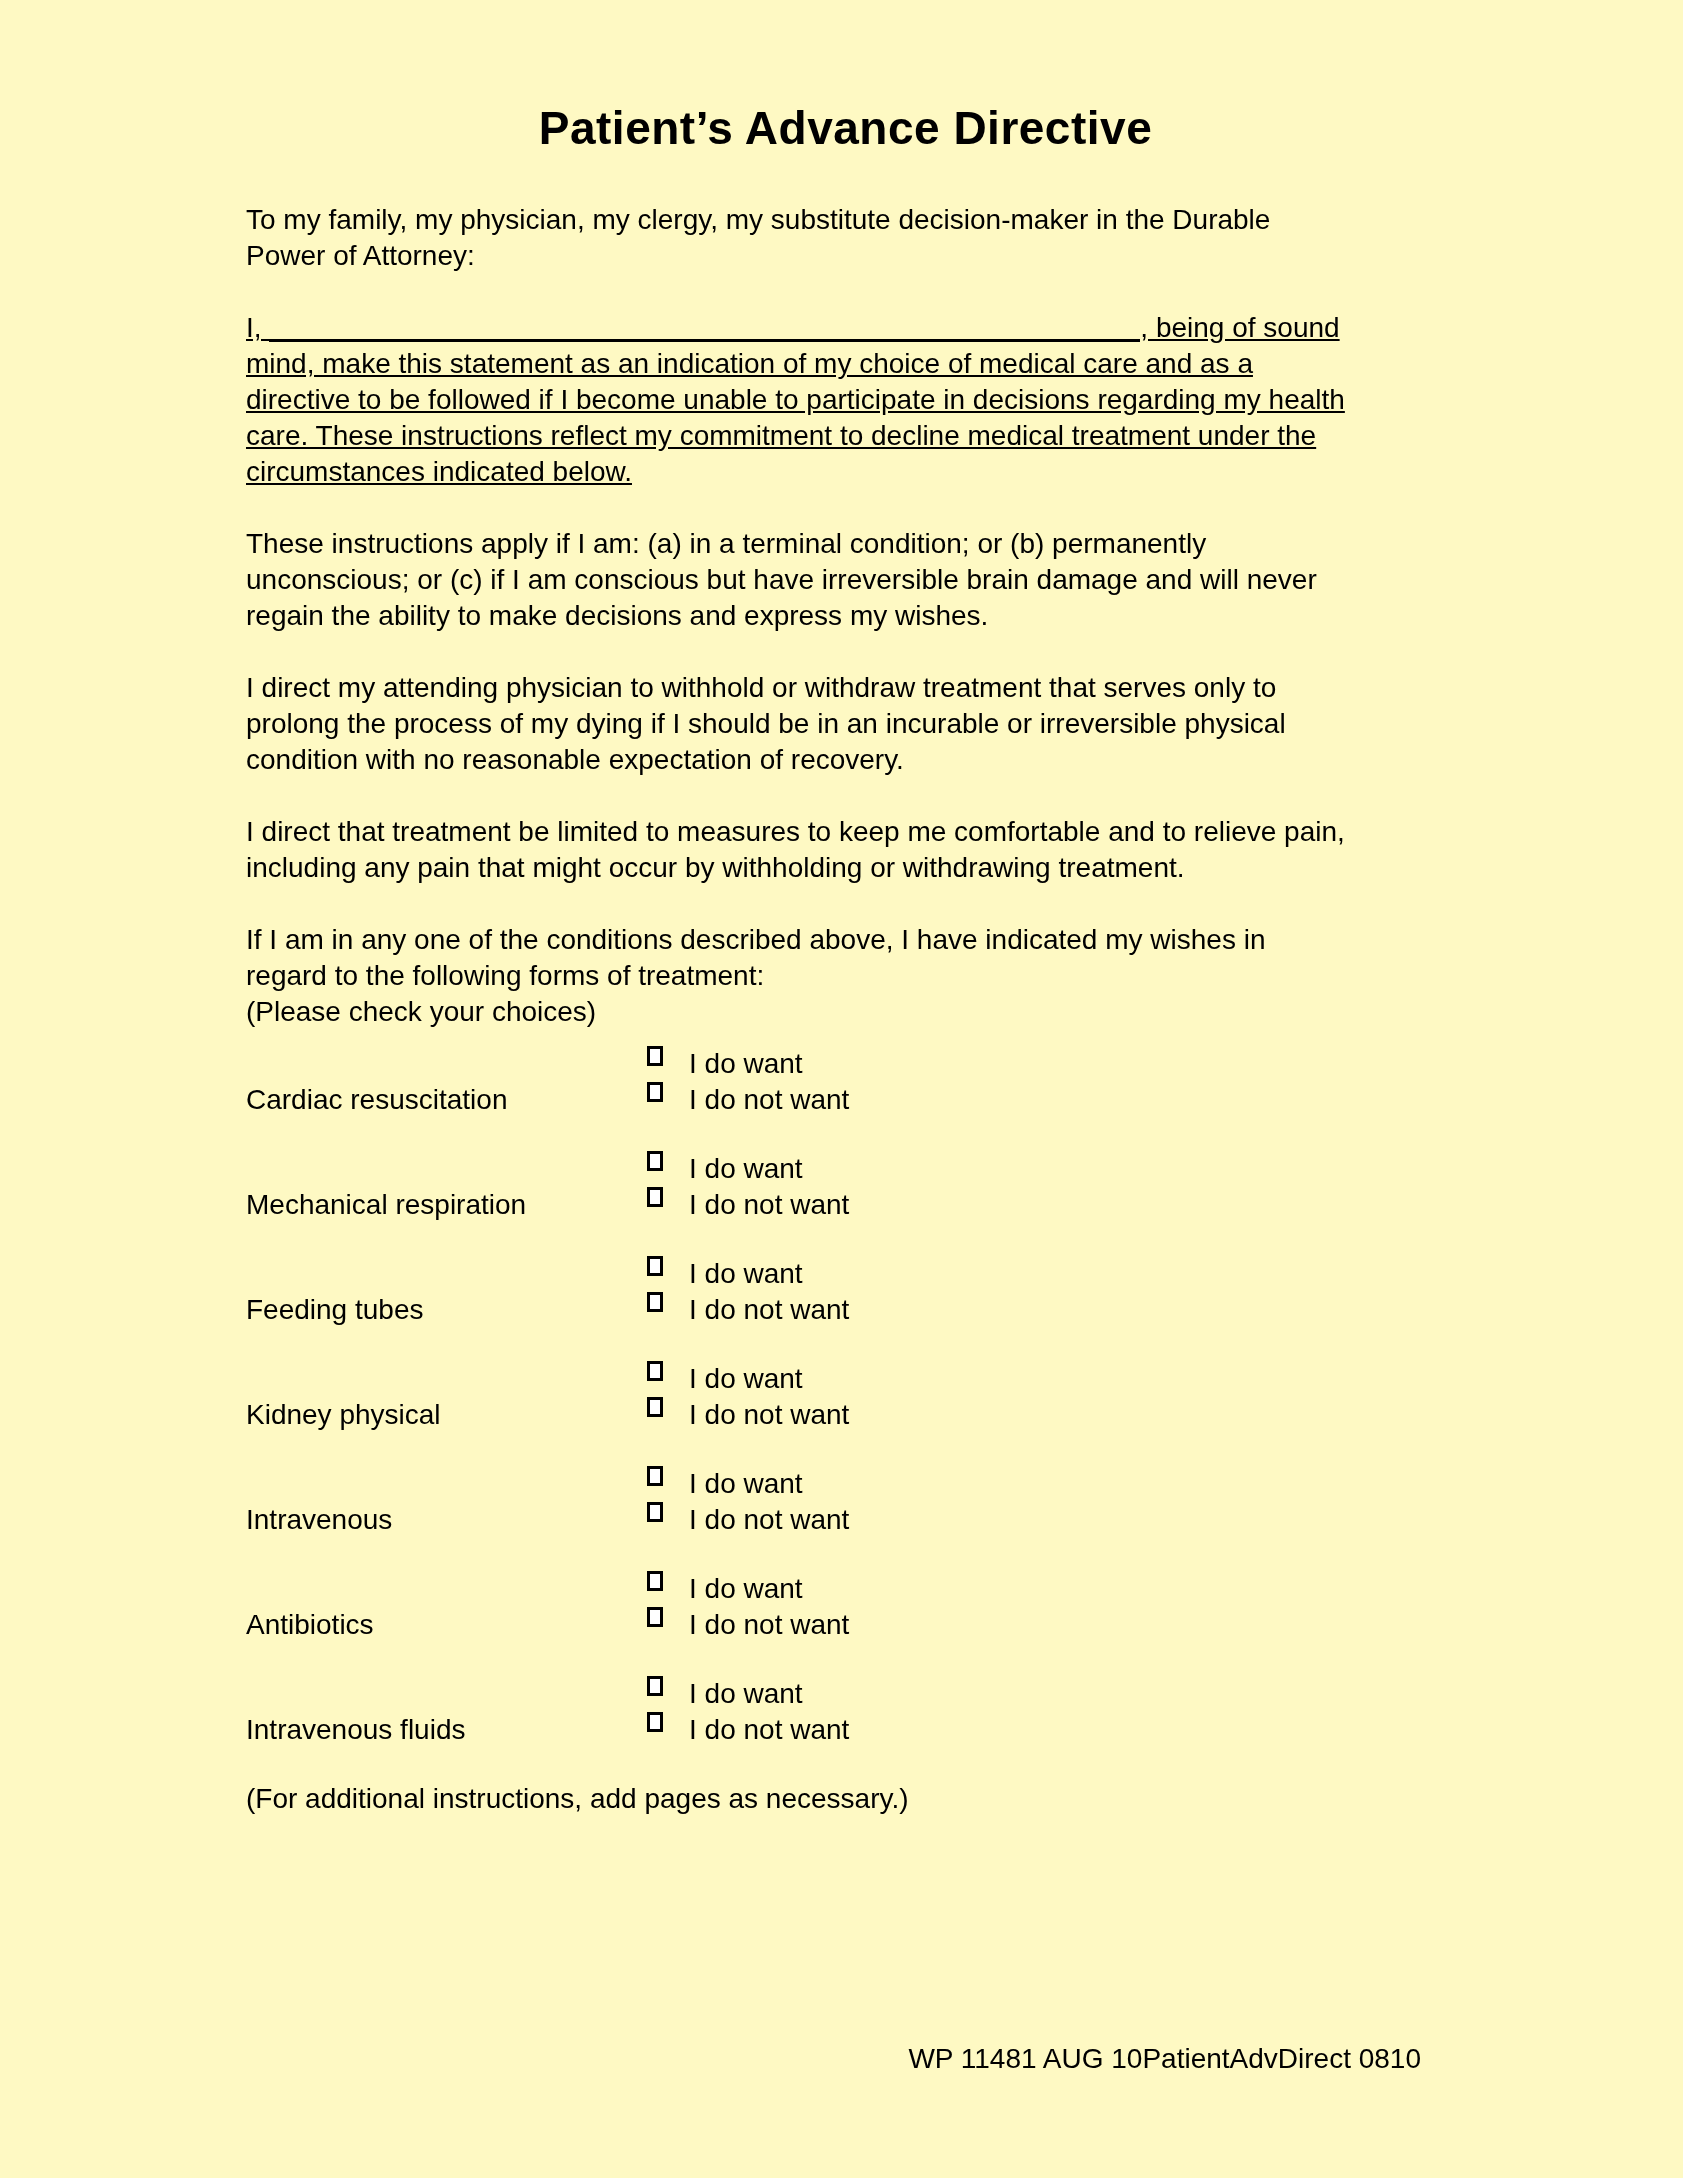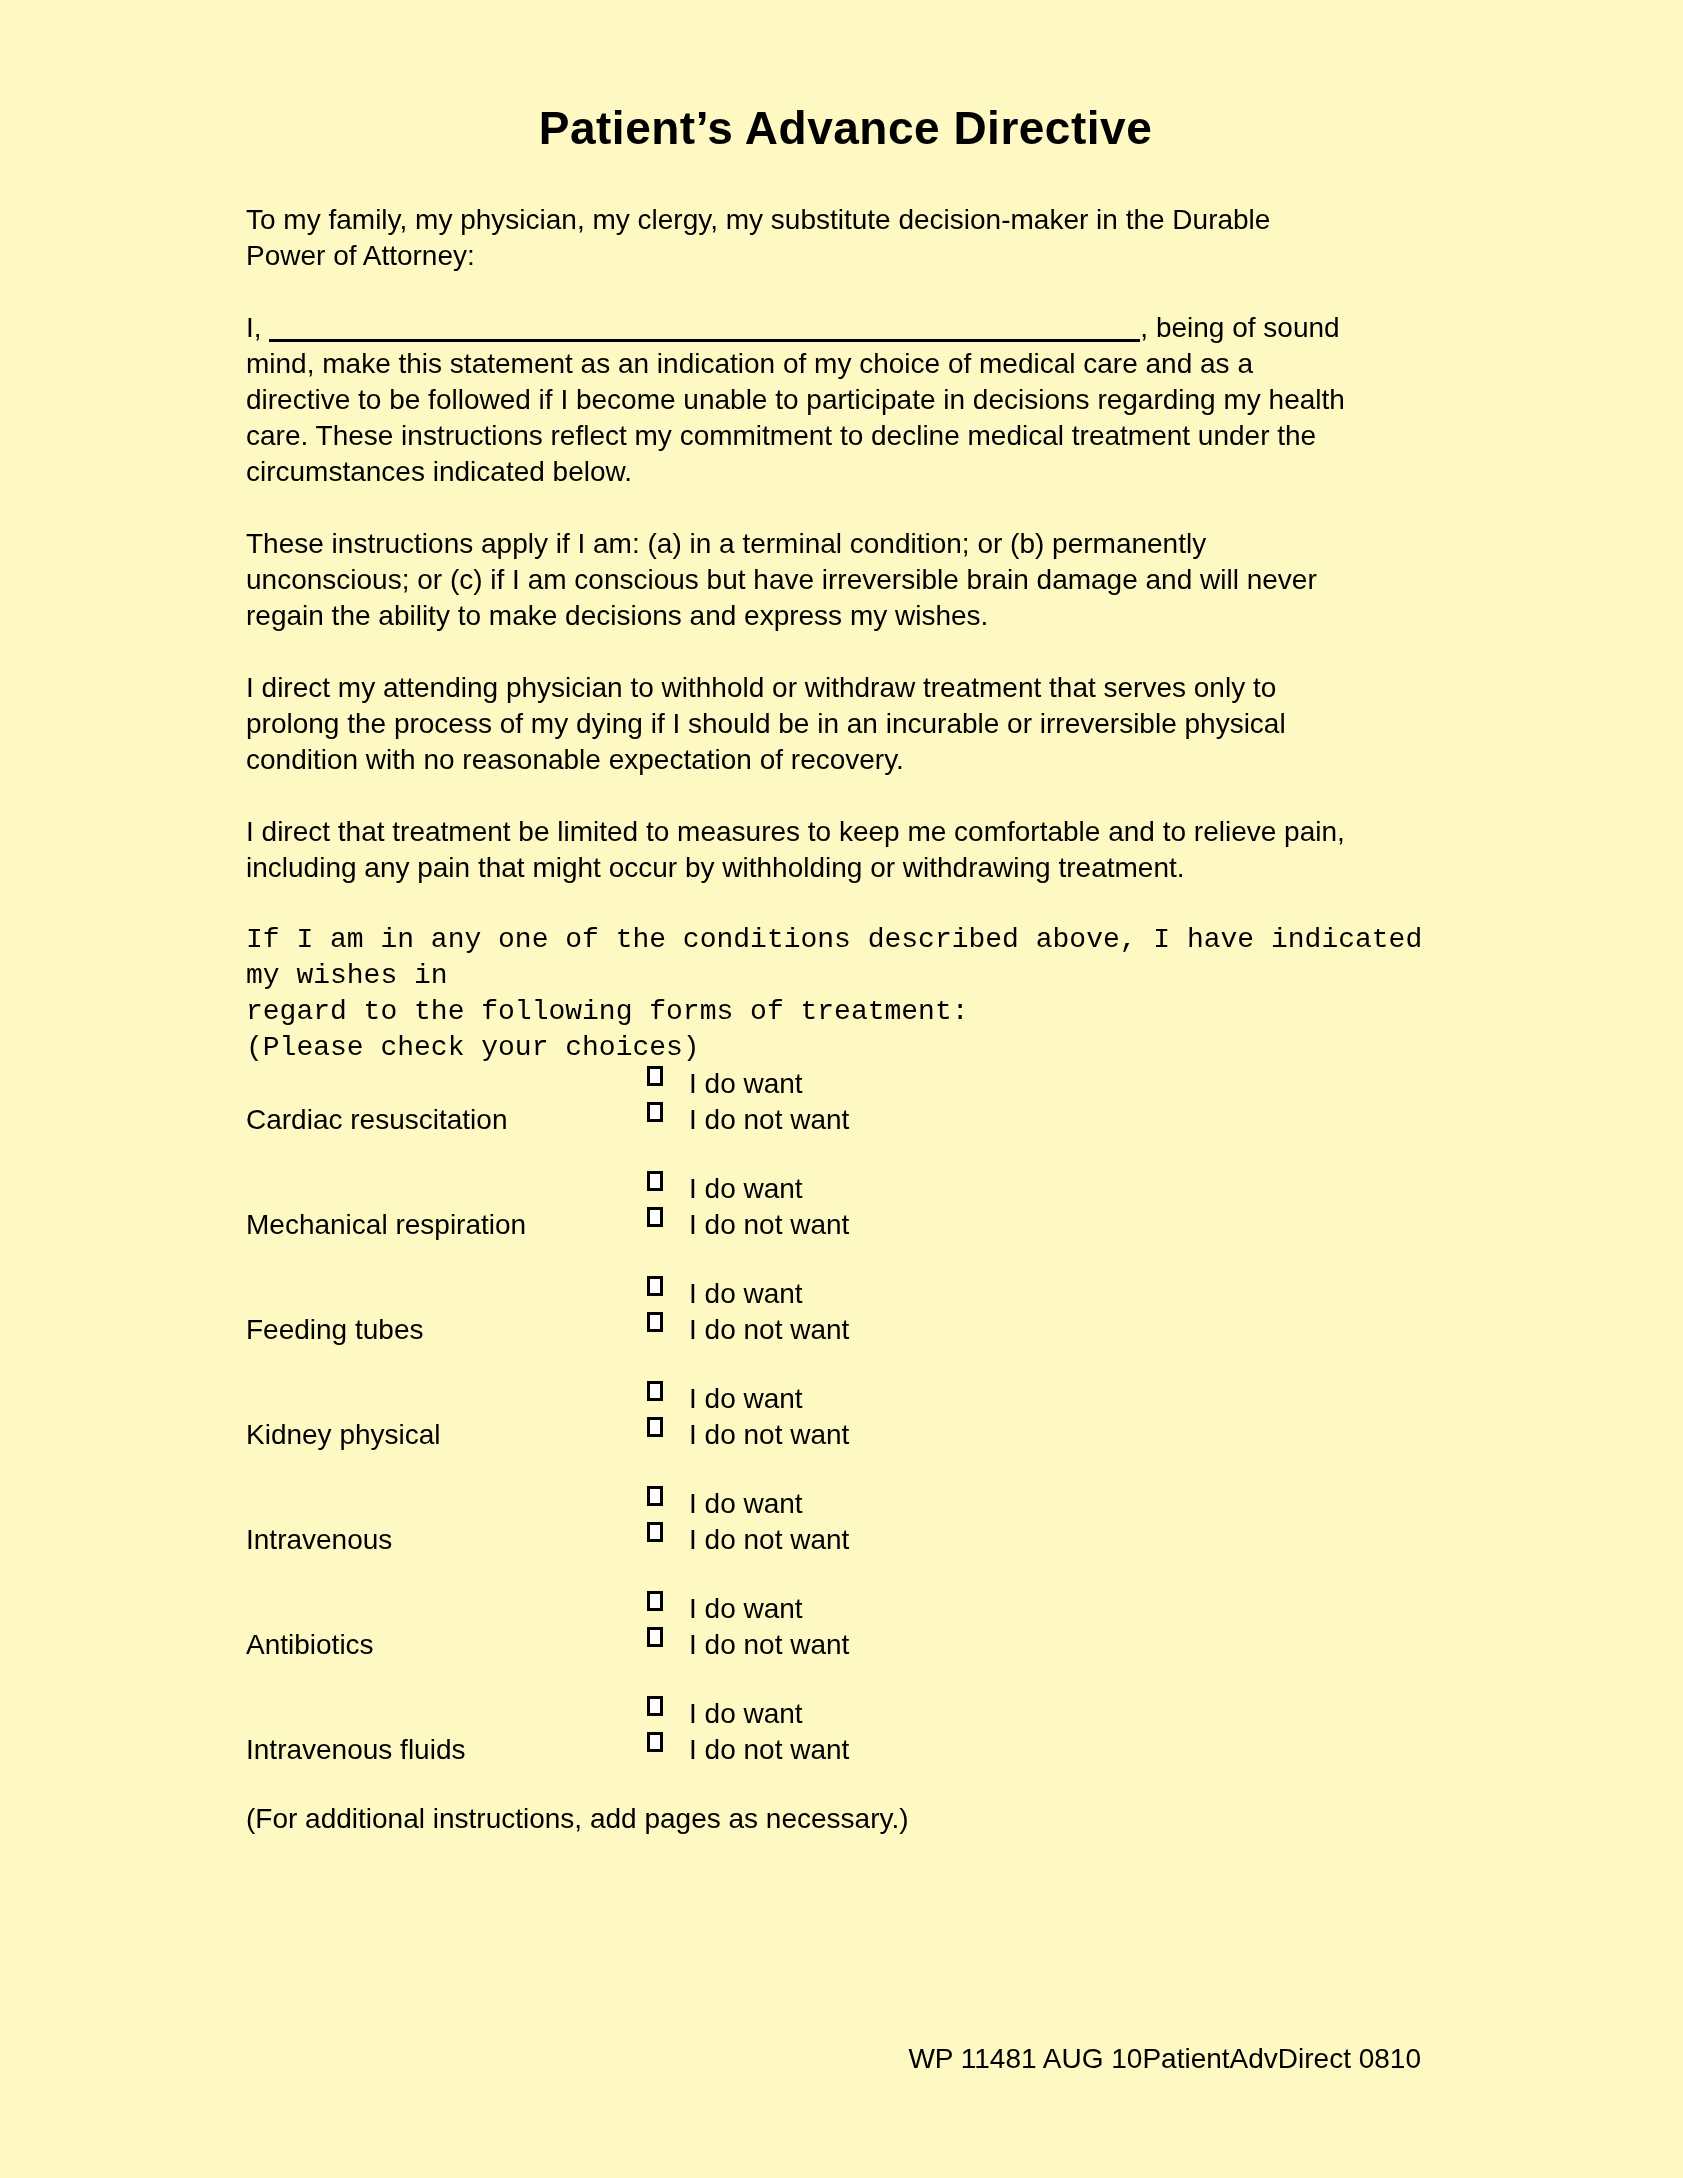--- a/index.html
+++ b/index.html
@@ -17,21 +17,21 @@
   .content { padding: 101px 238px 0 246px; }
   .title {
     font-size: 46px;
     line-height: 55px;
     font-weight: bold;
     text-align: center;
     margin: 0 0 46px 0;
     letter-spacing: 0.5px;
   }
   .para { margin: 0 0 36px 0; white-space: pre-line; }
-  .decl { margin: 0 0 36px 0; }
+  .decl { margin: 0 0 36px 0; text-decoration: underline; }
   .decl-first { white-space: nowrap; }
   .decl-rest { white-space: pre-line; }
   .blank-line {
     display: inline-block;
     width: 871px;
     height: 1em;
     border-bottom: 3px solid #000;
     vertical-align: -5px;
   }
   .choices { margin: 0; }
@@ -80,21 +80,21 @@
 unconscious; or (c) if I am conscious but have irreversible brain damage and will never
 regain the ability to make decisions and express my wishes.</p>
 
     <p class="para">I direct my attending physician to withhold or withdraw treatment that serves only to
 prolong the process of my dying if I should be in an incurable or irreversible physical
 condition with no reasonable expectation of recovery.</p>
 
     <p class="para">I direct that treatment be limited to measures to keep me comfortable and to relieve pain,
 including any pain that might occur by withholding or withdrawing treatment.</p>
 
-    <p class="para" style="margin-bottom:0;font-family:Liberation Mono, monospace;">If I am in any one of the conditions described above, I have indicated my wishes in
+    <p class="para" style="margin-bottom:16px;">If I am in any one of the conditions described above, I have indicated my wishes in
 regard to the following forms of treatment:
 (Please check your choices)</p>
 
     <div class="choices">
   <div class="choice-group">
     <div class="choice-row">
       <span class="choice-label"></span>
       <span class="checkbox"></span>
       <span>I do want</span>
     </div>

